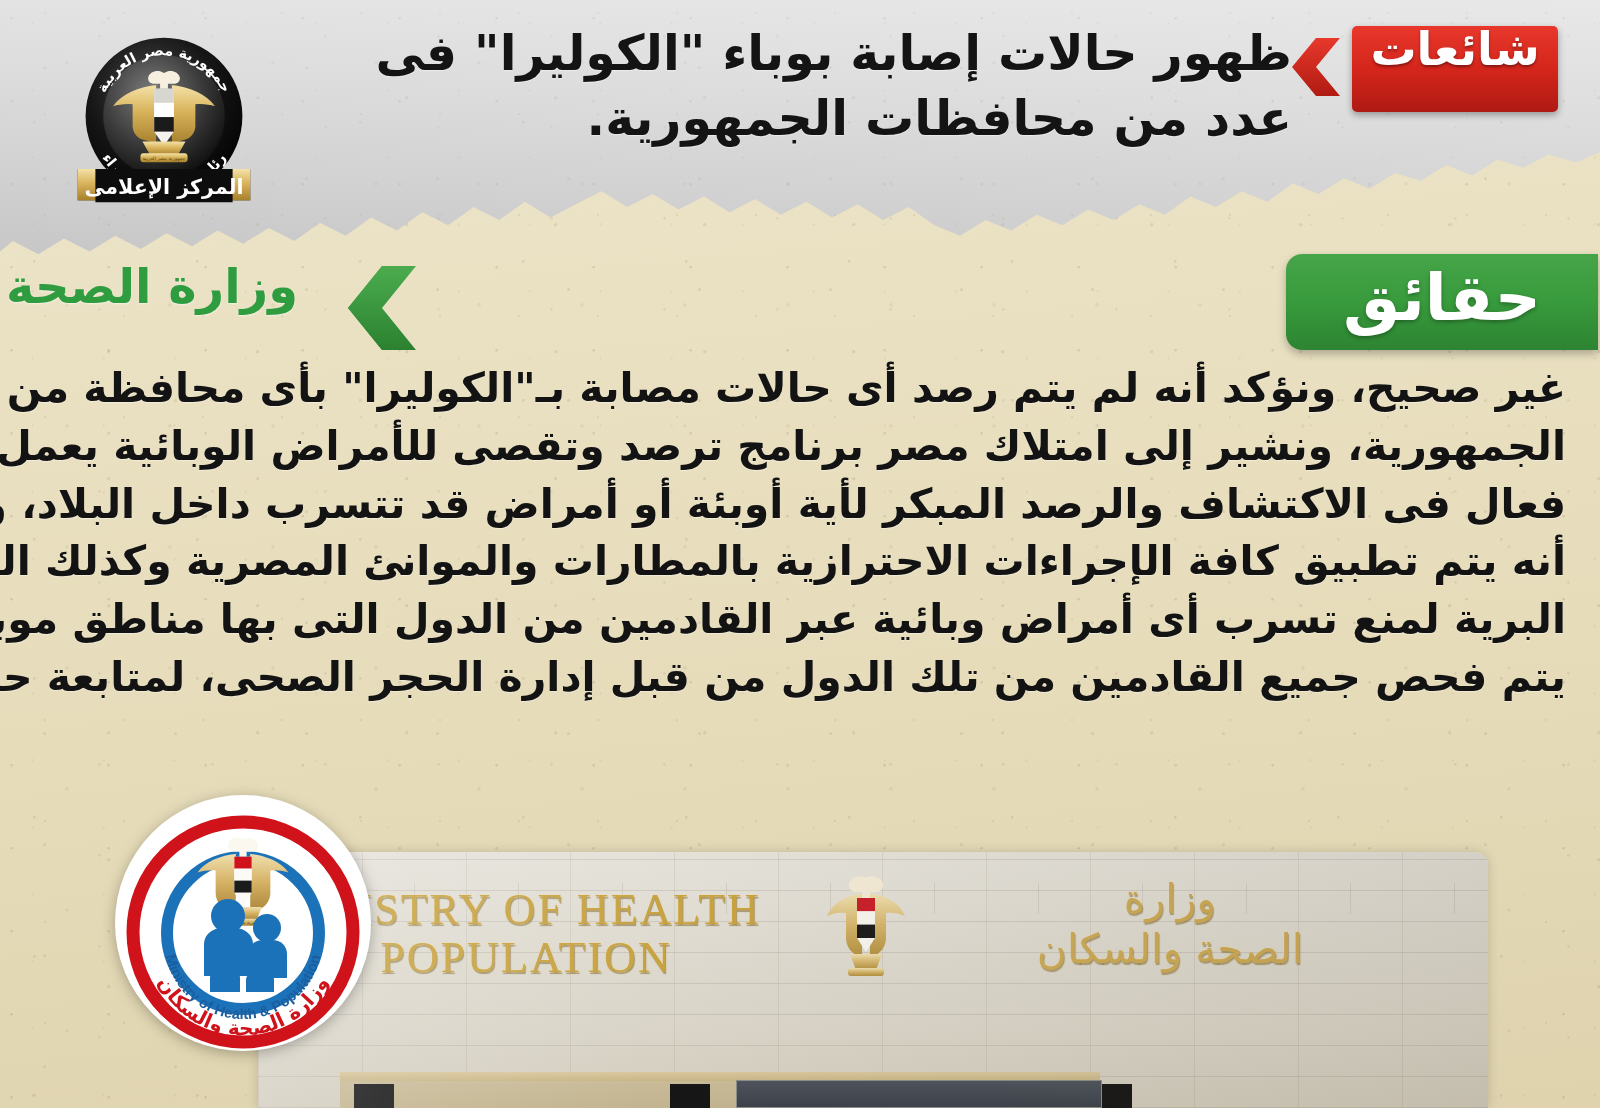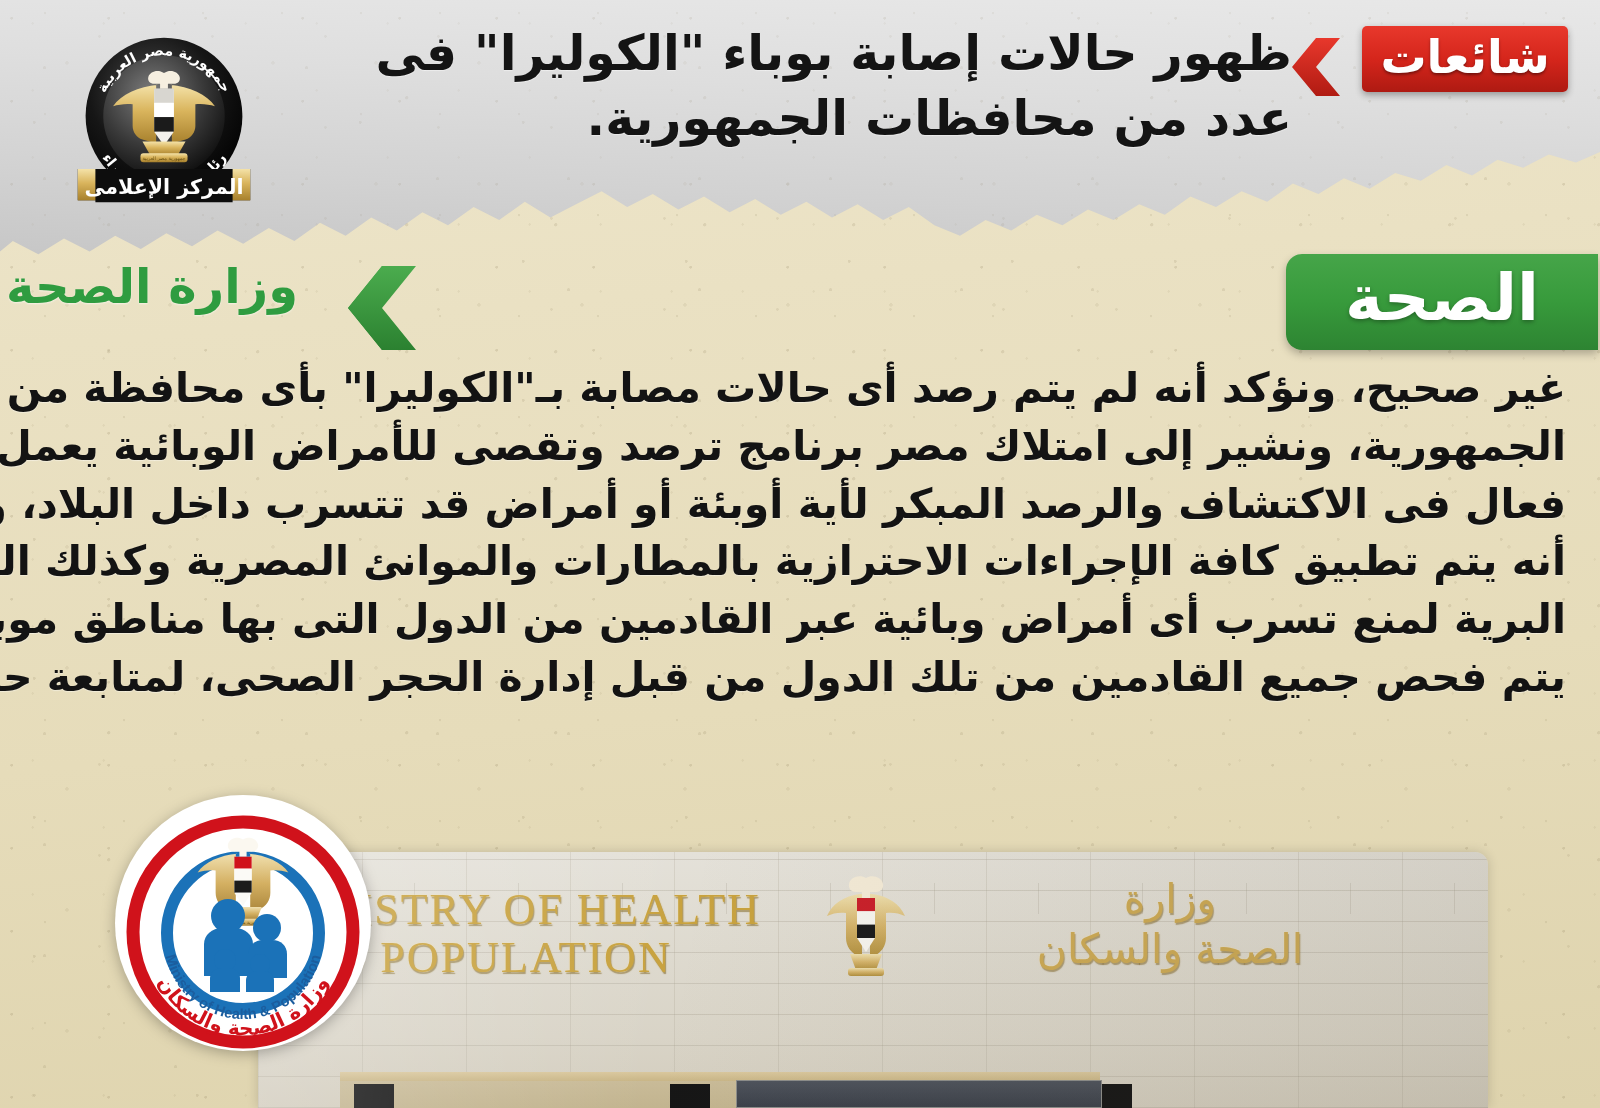--- a/index.html
+++ b/index.html
@@ -48,25 +48,25 @@
     position:absolute; left:0; top:0; width:1600px; height:262px;
     background:
       linear-gradient(182deg,#e8e8e8 0%, #dedede 35%, #d2d2d2 70%, #c6c6c6 100%);
     filter:drop-shadow(0 7px 9px rgba(0,0,0,.40));
   }
   .gray-sheet .grain { opacity:.35; }
 
   
   .rumor-badge {
     position:absolute;
-    right:32px; top:26px;
-    width:206px; height:66px;
+    right:42px; top:26px;
+    width:206px; height:86px;
     background:linear-gradient(180deg,#e8382c 0%, #d4251b 52%, #ae1a12 100%);
     border-radius:5px 5px 5px 5px;
-    display:flex; align-items:center; justify-content:center;
+    display:flex; justify-content:center;
     box-shadow:0 3px 7px rgba(0,0,0,.33);
   }
   .rumor-badge span {
     color:#fff;
     font-size:46px;
     font-weight:bold;
     letter-spacing:-1px;
     line-height:1;
     text-shadow:0 2px 3px rgba(0,0,0,.40);
     padding-bottom:5px;
@@ -337,21 +337,21 @@
       </defs>
       <path d="M26,2 L50,2 L26,31 L50,60 L26,60 L2,31 Z" fill="url(#redC)"></path>
       <path d="M2,2 L22,2 L-2,31 L22,60 L2,60" fill="url(#redC)" transform="translate(24,0)" opacity="0"></path>
       <path d="M0,2 L20,2 L-4,31 L20,60 L0,60 Z" fill="url(#redC)" transform="translate(26,0)"></path>
     </svg>
   </div>
 
   <div class="headline">ظهور حالات إصابة بوباء "الكوليرا" فى عدد من محافظات الجمهورية.</div>
 
   <div class="facts-badge">
-    <span>الصحة</span>
+    <span>حقائق</span>
   </div>
 
   <div class="chev chev-green">
     <svg width="74" height="92" viewBox="0 0 74 92" aria-hidden="true">
       <defs>
         <linearGradient id="grnC" x1="0" y1="0" x2="0" y2="1">
           <stop offset="0%" stop-color="#4bac4e"></stop>
           <stop offset="100%" stop-color="#2b8130"></stop>
         </linearGradient>
       </defs>

